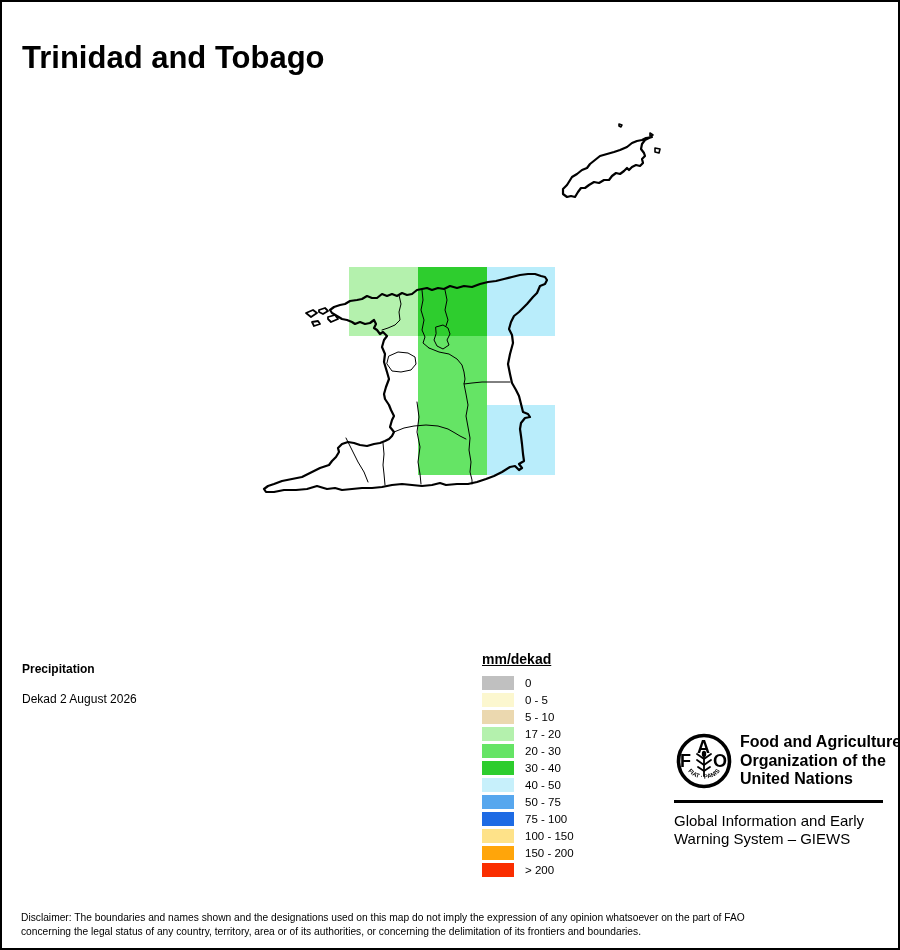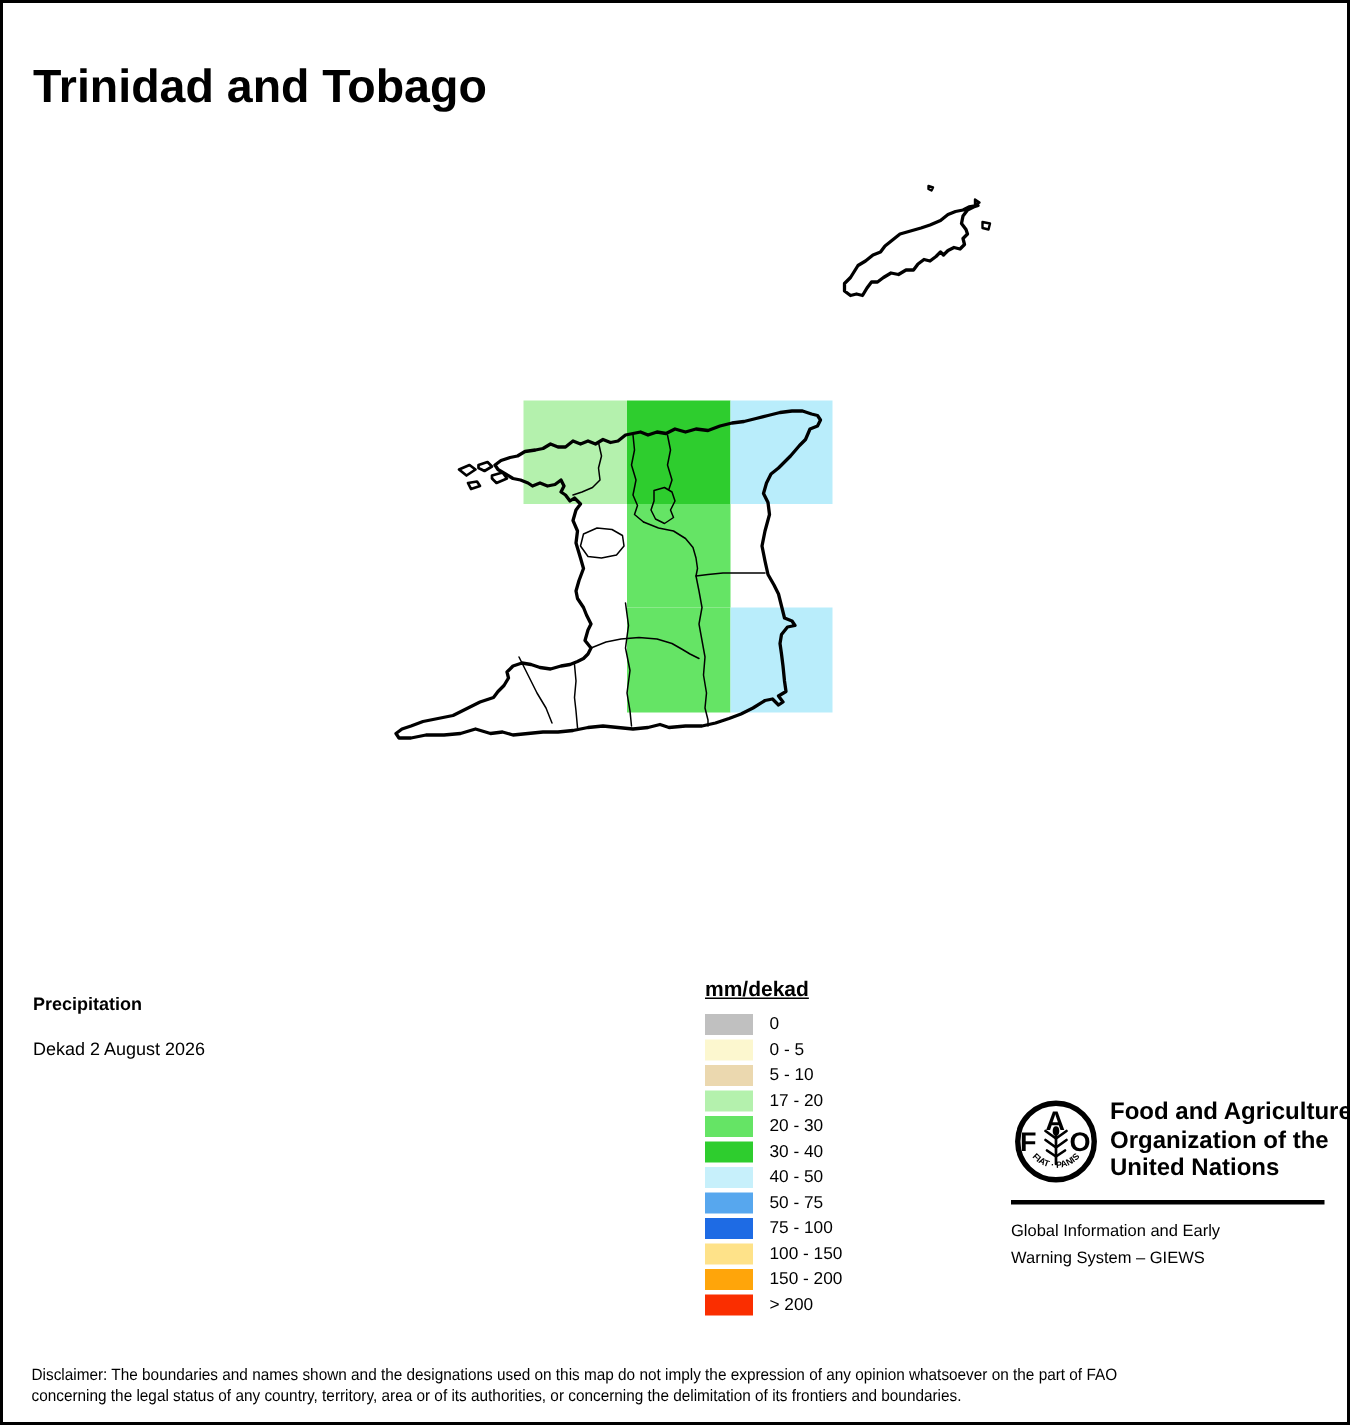--- a/index.html
+++ b/index.html
@@ -9,33 +9,33 @@
     font-family:"Liberation Sans",sans-serif;color:#000;
   }
   .title{
     position:absolute;left:20px;top:38px;margin:0;
     font-size:31px;font-weight:bold;letter-spacing:0px;
   }
   .map-svg{position:absolute;left:0;top:0;width:900px;height:950px;}
   .meta{position:absolute;left:20px;top:652px;}
   .meta-line{font-size:12px;line-height:30px;white-space:nowrap;}
   .meta-line.bold{font-weight:bold;}
-  .legend{position:absolute;left:468px;top:649px;}
+  .legend{position:absolute;left:480px;top:649px;}
   .legend-title{
     font-size:14px;font-weight:bold;text-decoration:underline;
     margin:0 0 7px 0;
   }
   .legend-row{display:flex;align-items:center;height:17px;}
   .swatch{width:32px;height:14px;display:inline-block;flex:0 0 32px;}
   .legend-label{font-size:11.5px;margin-left:11px;white-space:nowrap;}
   .fao{position:absolute;left:671px;top:729px;width:212px;height:122px;}
   .fao-logo{position:absolute;left:0;top:0;}
   .fao-org{position:absolute;left:67px;top:2px;font-size:16px;font-weight:bold;line-height:18.5px;white-space:nowrap;}
   .fao-divider{position:absolute;left:1px;top:69px;width:209px;height:3px;background:#000;}
-  .fao-giews{position:absolute;left:1px;top:81px;font-size:11px;line-height:18px;white-space:nowrap;}
+  .fao-giews{position:absolute;left:1px;top:81px;font-size:15px;line-height:18px;white-space:nowrap;}
   .disclaimer{
     position:absolute;left:19px;top:909px;font-size:11px;line-height:13.5px;
     transform:scaleX(0.93);transform-origin:left top;white-space:nowrap;
   }
 </style>
 </head>
 <body>
 
 <div class="page">
 

